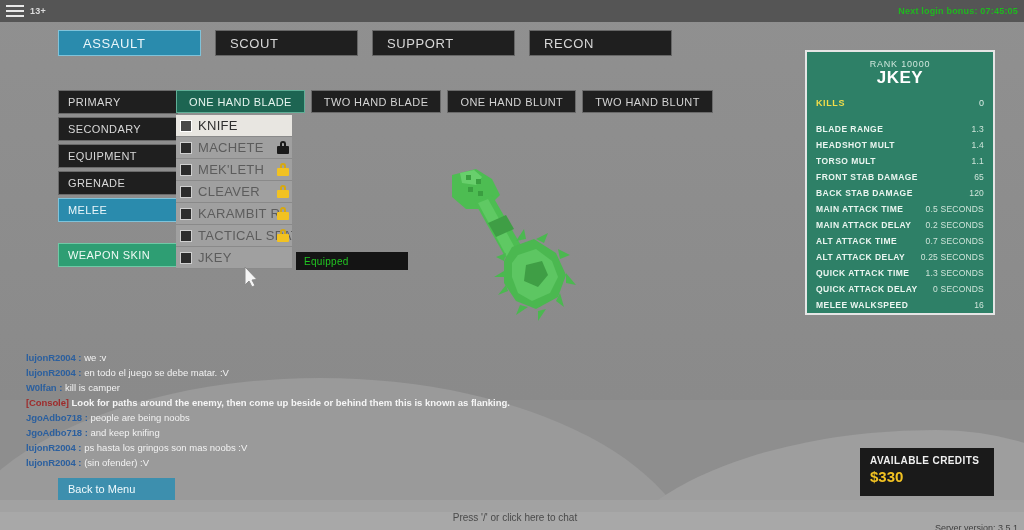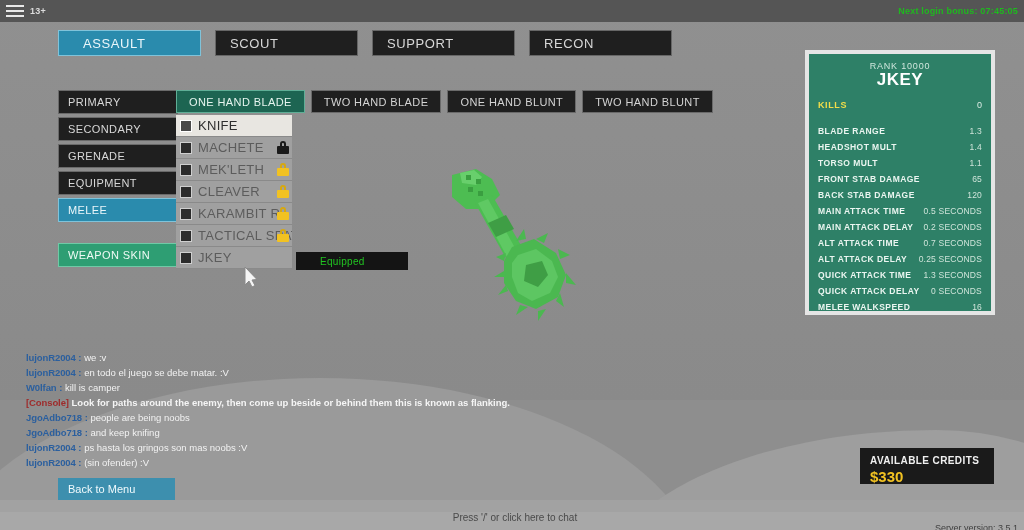--- a/index.html
+++ b/index.html
@@ -77,29 +77,29 @@
                    border:2px solid; border-bottom:none;
                    border-radius:3px 3px 0 0; }
   .lock.gold .body { background:#f2c222; }
   .lock.gold .shackle { border-color:#d7a80f; }
   .lock.dark .body { background:#1a1a1a; }
   .lock.dark .shackle { border-color:#1a1a1a; }
 
   
   #equipped-badge { position:absolute; left:296px; top:252px; width:112px; height:18px;
                     background:#141414; color:#21c421; font-size:10px;
-                    display:flex; align-items:center; padding-left:24px;
+                    display:flex; align-items:center; padding-left:8px;
                     letter-spacing:0.3px; z-index:15; }
 
   
   #cursor { position:absolute; left:244px; top:266px; z-index:40; }
 
   
   #stats-panel { position:absolute; left:805px; top:50px; width:190px; height:265px;
-                 background:#2e8067; border:4px solid #e5e5e5; padding:7px 9px; z-index:15; }
+                 background:#2e8067; border:2px solid #e5e5e5; padding:7px 9px; z-index:15; }
   #stats-rank { text-align:center; color:#cfe6dc; font-size:9px; letter-spacing:0.8px; }
   #stats-name { text-align:center; color:#ffffff; font-size:17px; font-weight:bold;
                 letter-spacing:0.5px; margin-top:-1px; margin-bottom:10px; }
   .kills-row { display:flex; justify-content:space-between; align-items:center;
                margin-bottom:16px; }
   .kills-label { color:#f2dd4a; font-size:9px; font-weight:bold; letter-spacing:0.6px; }
   .kills-val { color:#dcece5; font-size:9px; }
   .stat-row { display:flex; justify-content:space-between; align-items:center;
               margin-bottom:6px; }
   .stat-label { color:#eaf5f0; font-size:8.5px; font-weight:bold; letter-spacing:0.45px; }
@@ -113,21 +113,21 @@
   .chat-sep { color:#2b5f9e; font-weight:bold; }
   .chat-msg { color:#f2f2f2; }
   .chat-msg.console { color:#f5f5f5; font-weight:bold; }
 
   
   #back-to-menu { position:absolute; left:58px; top:478px; width:117px; height:22px;
                   background:#3d8fae; color:#f0fafd; font-size:11px;
                   display:flex; align-items:center; padding-left:10px; cursor:pointer; z-index:15; }
 
   
-  #credits-panel { position:absolute; left:860px; top:448px; width:134px; height:36px;
+  #credits-panel { position:absolute; left:860px; top:448px; width:134px; height:48px;
                    background:#1a1a1a; padding:7px 10px; z-index:15; }
   #credits-label { color:#f0f0f0; font-size:10px; font-weight:bold; letter-spacing:0.4px; }
   #credits-value { color:#f2c222; font-size:15px; font-weight:bold; margin-top:2px; }
 
   
   #bottombar { position:absolute; left:0; top:512px; width:1024px; height:18px;
                background:#a8a8a8; display:flex; align-items:center; z-index:20;flex-direction:column; }
   #chat-prompt { color:#4a4a4a; font-size:10px; padding-left:6px; cursor:text; }
   #server-version { margin-left:auto; padding-right:6px; color:#3f3f3f; font-size:9px; }
 </style>
@@ -188,22 +188,22 @@
 <div id="class-tabs">
     <div class="class-tab active">ASSAULT</div>
     <div class="class-tab">SCOUT</div>
     <div class="class-tab">SUPPORT</div>
     <div class="class-tab">RECON</div>
   </div>
 
 <div id="category-col">
     <div class="cat-item">PRIMARY</div>
     <div class="cat-item">SECONDARY</div>
+    <div class="cat-item">EQUIPMENT</div>
     <div class="cat-item">GRENADE</div>
-    <div class="cat-item">EQUIPMENT</div>
     <div class="cat-item active">MELEE</div>
     <div class="cat-item skin">WEAPON SKIN</div>
   </div>
 
 <div id="type-tabs">
     <div class="type-tab active">ONE HAND BLADE</div>
     <div class="type-tab">TWO HAND BLADE</div>
     <div class="type-tab">ONE HAND BLUNT</div>
     <div class="type-tab">TWO HAND BLUNT</div>
   </div>

